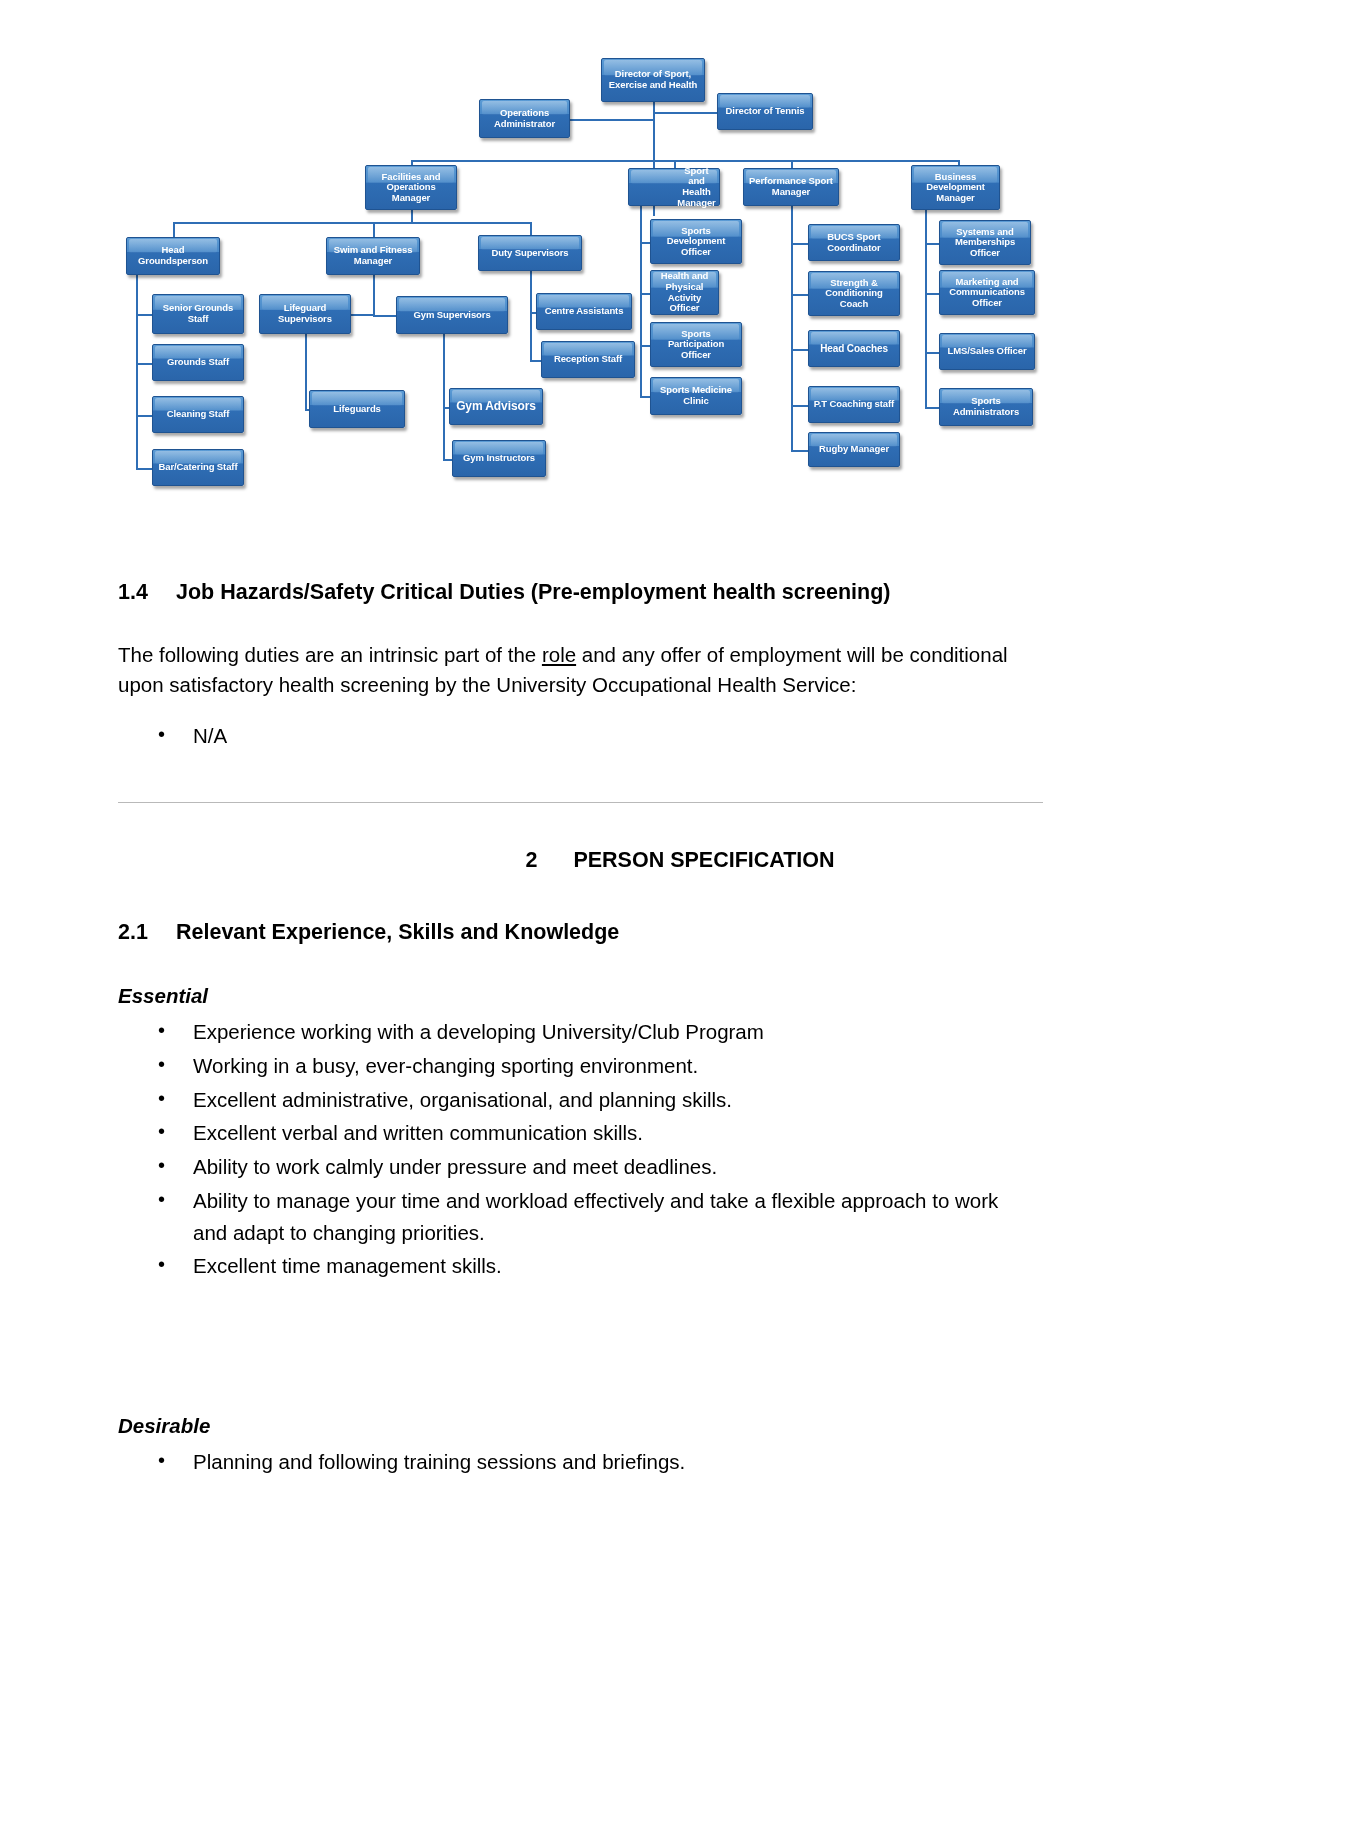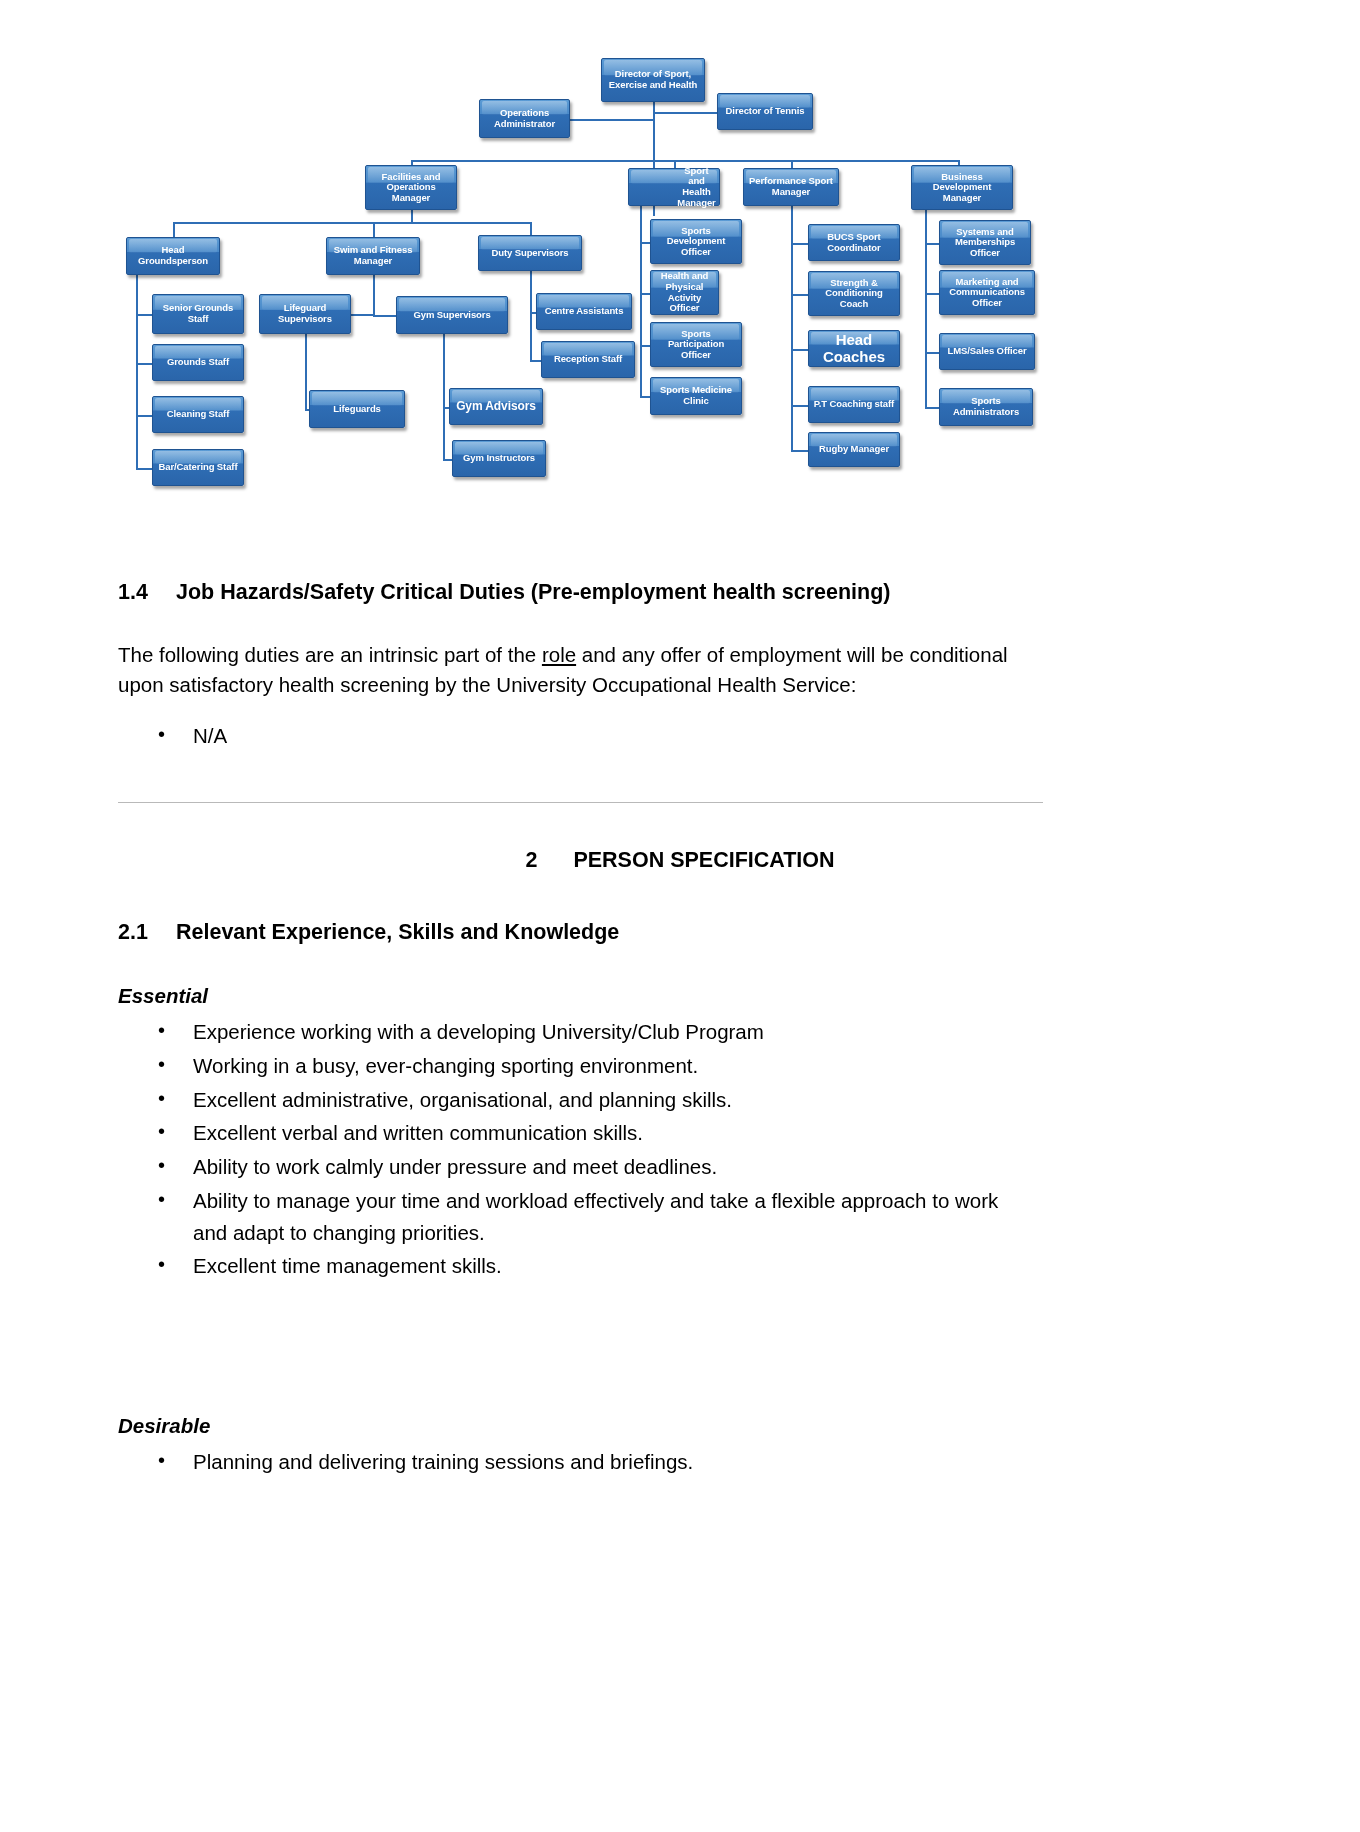--- a/index.html
+++ b/index.html
@@ -137,21 +137,21 @@
         </div>
         <div class="node" style="left: 365px; top: 165px; width: 92px; height: 45px; font-size: 9.5px;">
           <span>Facilities and Operations Manager</span>
         </div>
         <div class="node" style="left: 628px; top: 168px; width: 92px; height: 38px; font-size: 9.5px; padding-left: 48px;">
           <span>Sport and Health Manager</span>
         </div>
         <div class="node" style="left: 743px; top: 168px; width: 96px; height: 38px; font-size: 9.5px;">
           <span>Performance Sport Manager</span>
         </div>
-        <div class="node" style="left: 911px; top: 165px; width: 102px; height: 45px; font-size: 9.5px;">
+        <div class="node" style="left: 911px; top: 165px; width: 89px; height: 45px; font-size: 9.5px;">
           <span>Business Development Manager</span>
         </div>
         <div class="node" style="left: 126px; top: 237px; width: 94px; height: 38px; font-size: 9.5px;">
           <span>Head Groundsperson</span>
         </div>
         <div class="node" style="left: 326px; top: 237px; width: 94px; height: 38px; font-size: 9.5px;">
           <span>Swim and Fitness Manager</span>
         </div>
         <div class="node" style="left: 478px; top: 235px; width: 104px; height: 36px; font-size: 9.5px;">
           <span>Duty Supervisors</span>
@@ -185,21 +185,21 @@
         </div>
         <div class="node" style="left: 939px; top: 270px; width: 96px; height: 45px; font-size: 9.5px;">
           <span>Marketing and Communications Officer</span>
         </div>
         <div class="node" style="left: 152px; top: 344px; width: 92px; height: 37px; font-size: 9.5px;">
           <span>Grounds Staff</span>
         </div>
         <div class="node" style="left: 650px; top: 322px; width: 92px; height: 45px; font-size: 9.5px;">
           <span>Sports Participation Officer</span>
         </div>
-        <div class="node" style="left: 808px; top: 330px; width: 92px; height: 37px; font-size: 15px;">
+        <div class="node" style="left: 808px; top: 330px; width: 92px; height: 37px; font-size: 10px;">
           <span>Head Coaches</span>
         </div>
         <div class="node" style="left: 939px; top: 333px; width: 96px; height: 37px; font-size: 9.5px;">
           <span>LMS/Sales Officer</span>
         </div>
         <div class="node" style="left: 541px; top: 341px; width: 94px; height: 37px; font-size: 9.5px;">
           <span>Reception Staff</span>
         </div>
         <div class="node" style="left: 449px; top: 388px; width: 94px; height: 37px; font-size: 12px;">
           <span>Gym Advisors</span>
@@ -263,17 +263,17 @@
         <div class="bullet">Excellent administrative, organisational, and planning skills.</div>
         <div class="bullet">Excellent verbal and written communication skills.</div>
         <div class="bullet">Ability to work calmly under pressure and meet deadlines.</div>
         <div class="bullet">Ability to manage your time and workload effectively and take a flexible approach to work and adapt to changing priorities.</div>
         <div class="bullet">Excellent time management skills.</div>
       </div>
 
     <div class="italhead" style="left:118px;top:894px;">Desirable</div>
 
     <div class="bullets" style="left:118px;top:926px;width:905px;" id="desirable-bullets">
-        <div class="bullet">Planning and delivering training sessions and briefings.</div>
+        <div class="bullet">Planning and following training sessions and briefings.</div>
       </div>
 
   </div>
 </div>
 
 </body></html>

